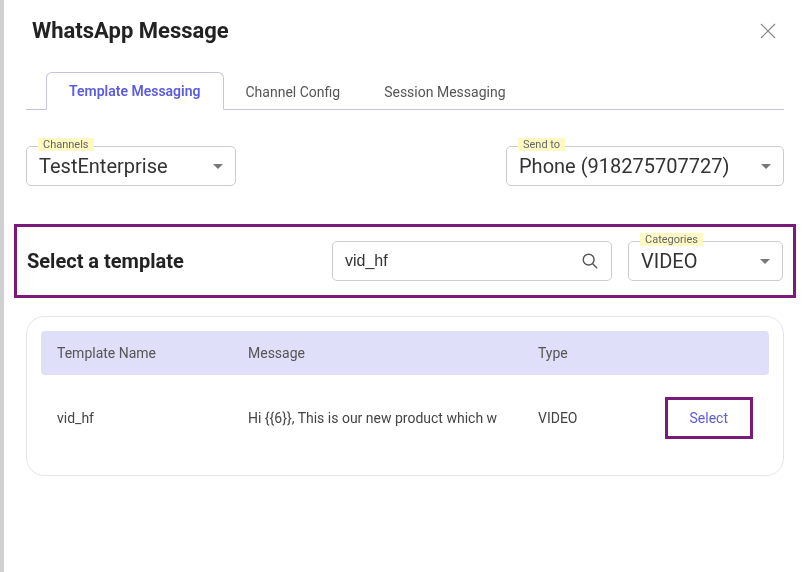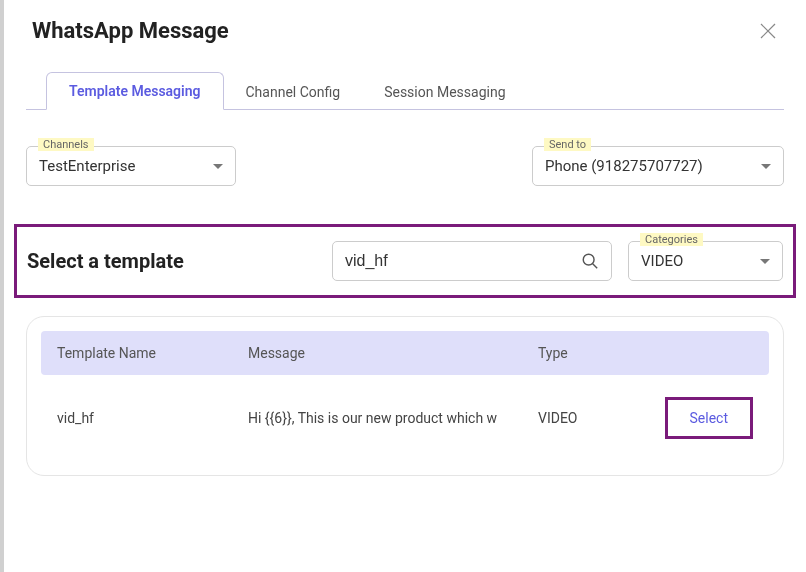--- a/index.html
+++ b/index.html
@@ -71,27 +71,27 @@
       color: #666;
     }
     .select-box {
       border: 1px solid #ccc;
       border-radius: 5px;
       height: 40px;
       display: flex;
       align-items: center;
       justify-content: space-between;
       padding: 0 12px;
-      font-size: 15px;
+      font-size: 20px;
       color: #333;
       cursor: pointer;
       background: #fff;
     }
     .select-box.channels { width: 210px; }
-    .select-box.sendto { width: 252px; }
+    .select-box.sendto { width: 278px; }
     .select-box.categories { width: 155px; }
     .caret {
       width: 0; height: 0;
       border-left: 5px solid transparent;
       border-right: 5px solid transparent;
       border-top: 5px solid #777;
     }
     .template-section {
       margin: 38px 10px 0 10px;
       border: 3.5px solid #7a1b7a;

